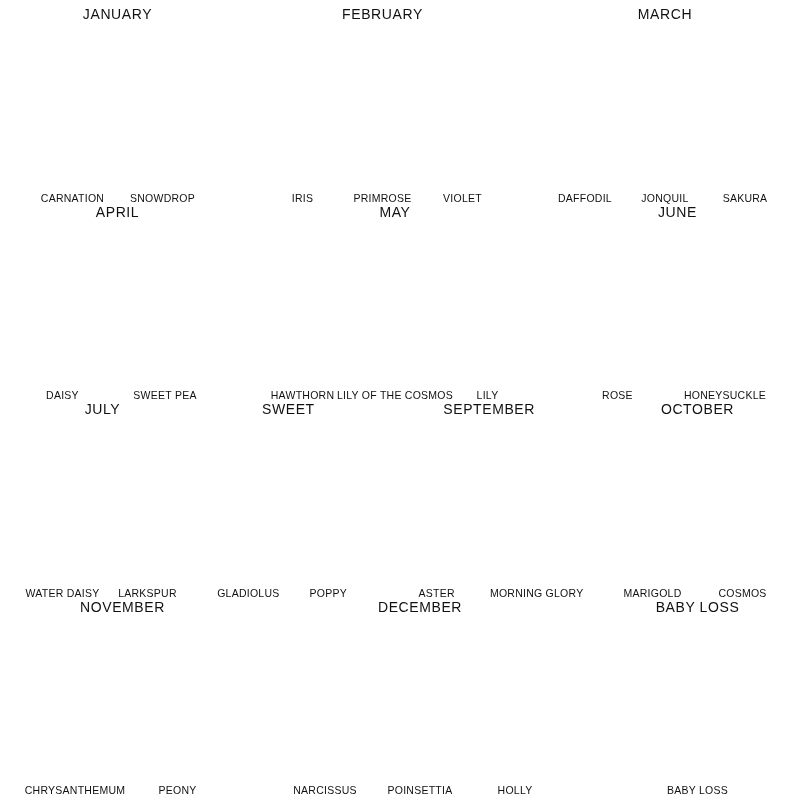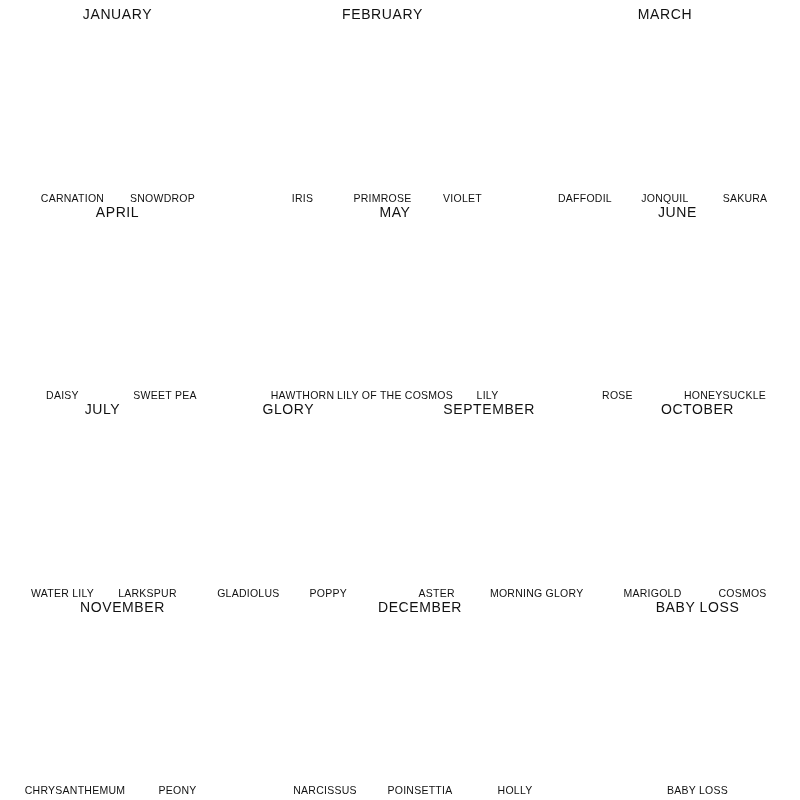--- a/index.html
+++ b/index.html
@@ -460,21 +460,21 @@
               <svg viewBox="0 0 100 200" preserveAspectRatio="xMidYMax meet">
                 <g fill="none" stroke="#2b4fc4" stroke-width="1.4">
                   <path d="M50 28 q-34 10 -34 34 q0 26 34 32 q36 -6 36 -32 q0 -24 -36 -34 Z" fill="#dce6fb"></path>
                   <path d="M50 34 q-22 12 -22 30 q0 18 22 24 q24 -6 24 -24 q0 -18 -24 -30 Z" fill="#c4d4f6"></path>
                   <path d="M50 44 q-12 12 -12 24 q0 12 12 16 q14 -4 14 -16 q0 -12 -14 -24 Z" fill="#a6c0f0"></path>
                   <path d="M20 56 q-10 8 -2 18 M80 54 q10 8 2 18 M34 36 q-12 0 -16 10 M66 36 q12 0 16 10"></path>
                   <path d="M50 94 q-2 40 0 72" stroke-width="2"></path>
                 </g>
               </svg>
             </div>
-            <div class="flower-label">WATER LILY</div>
+            <div class="flower-label">WATER DAISY</div>
           </div>
           <div class="flower f-w80">
             <div class="flower-art">
               <svg viewBox="0 0 100 200" preserveAspectRatio="xMidYMax meet">
                 <g fill="none" stroke="#2b4fc4" stroke-width="1.4">
                   <path d="M50 16 q-2 60 -2 100 q0 30 0 50" stroke-width="2"></path>
                   <g fill="#d2def9">
                     <path d="M50 20 q-8 4 -6 12 q8 2 10 -6 Z"></path>
                     <path d="M50 32 q9 4 7 13 q-9 2 -11 -7 Z"></path>
                     <path d="M49 46 q-11 4 -9 14 q11 2 13 -7 Z"></path>
@@ -486,21 +486,21 @@
                   <path d="M48 126 q-14 6 -16 22 M48 140 q14 8 16 24 M48 152 q-12 8 -14 22"></path>
                 </g>
               </svg>
             </div>
             <div class="flower-label">LARKSPUR</div>
           </div>
         </div>
       </div>
 
       <div class="month-group g-aug">
-        <div class="month-name">GLORY</div>
+        <div class="month-name">SWEET</div>
         <div class="flowers">
           <div class="flower f-w80">
             <div class="flower-art">
               <svg viewBox="0 0 100 200" preserveAspectRatio="xMidYMax meet">
                 <g fill="none" stroke="#2b4fc4" stroke-width="1.4">
                   <path d="M52 20 q-20 -2 -22 16 q-2 16 16 18 q18 0 20 -16 q2 -16 -14 -18 Z" fill="#cfdcf9"></path>
                   <circle cx="49" cy="38" r="6" fill="#86a9e9"></circle>
                   <path d="M34 28 q14 -6 26 0 M34 48 q16 6 26 -2"></path>
                   <path d="M48 56 q-18 -2 -20 14 q14 10 22 -6 Z" fill="#d8e2fb"></path>
                   <path d="M52 72 q16 -2 18 14 q-14 10 -20 -6 Z" fill="#d8e2fb"></path>

